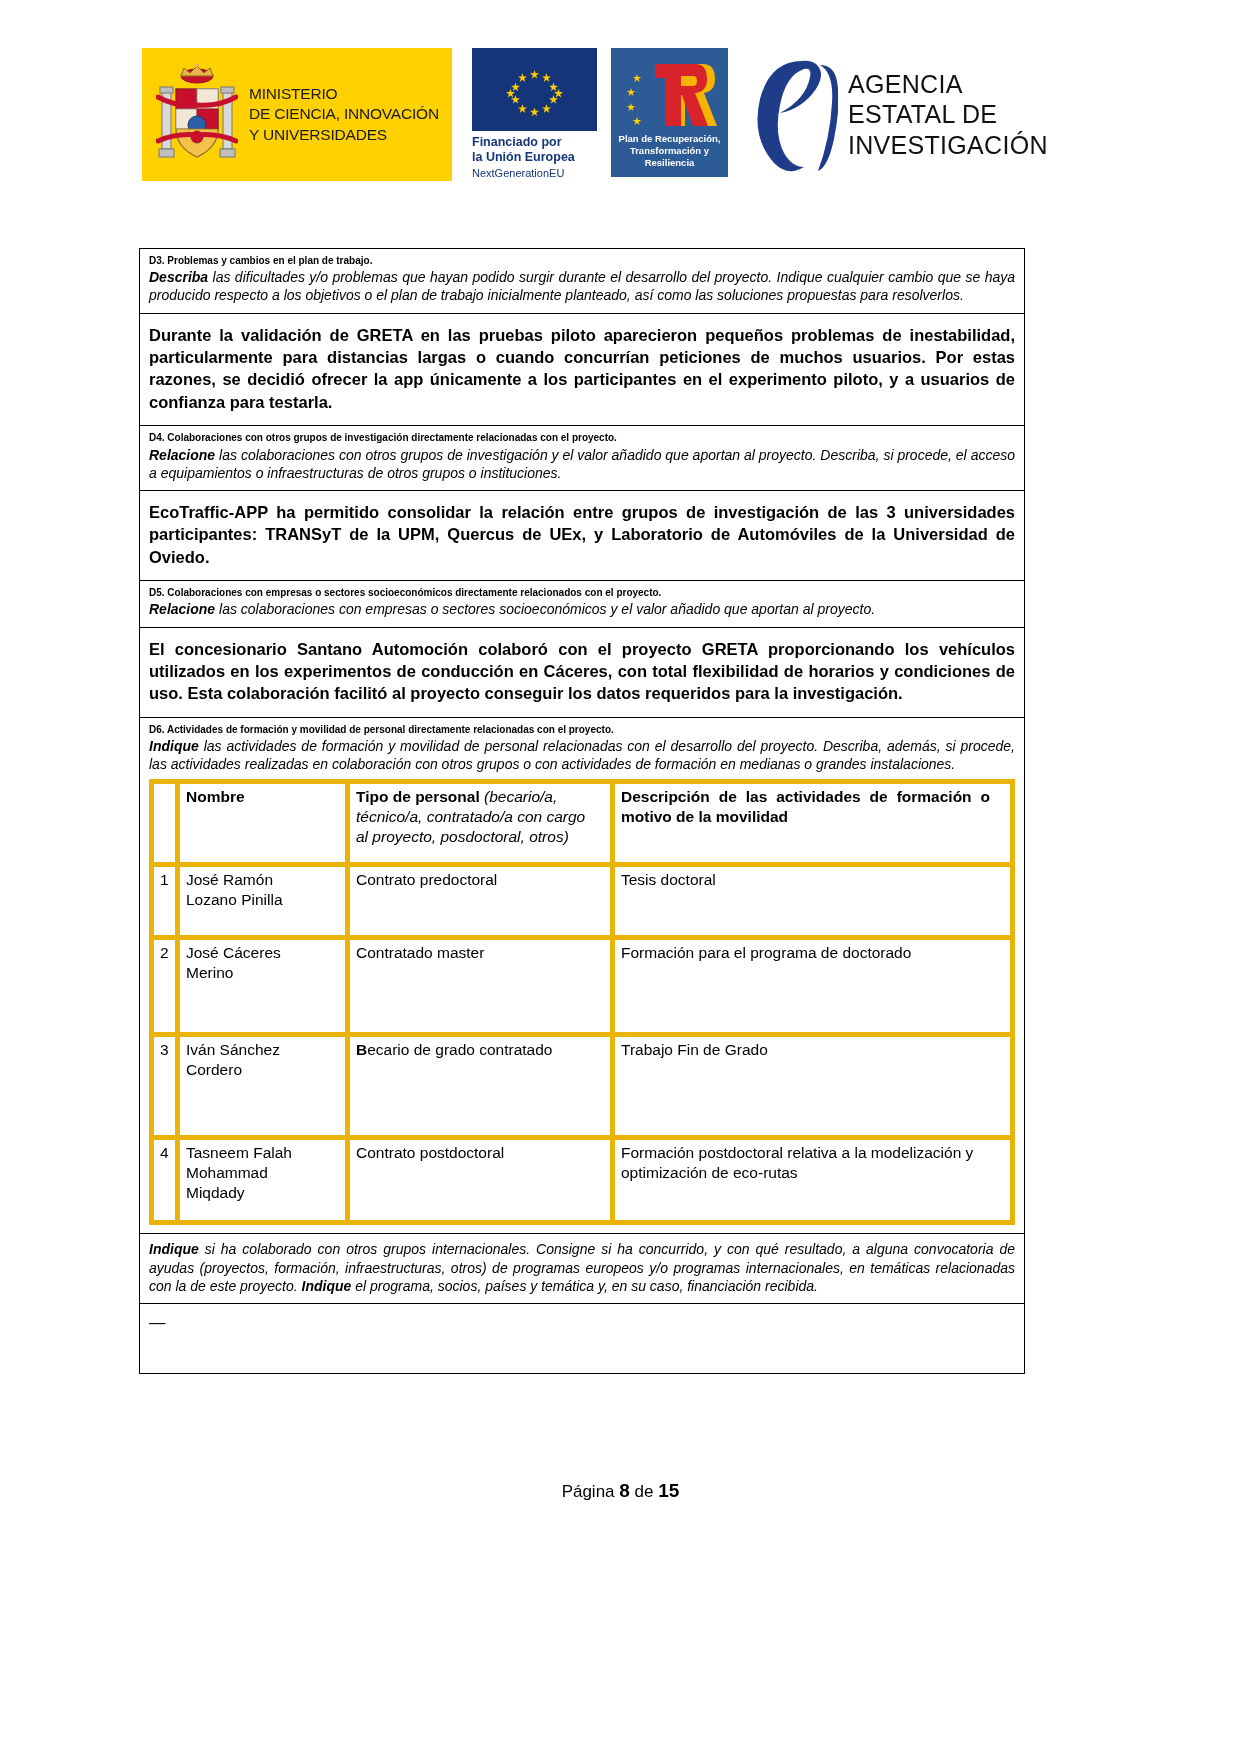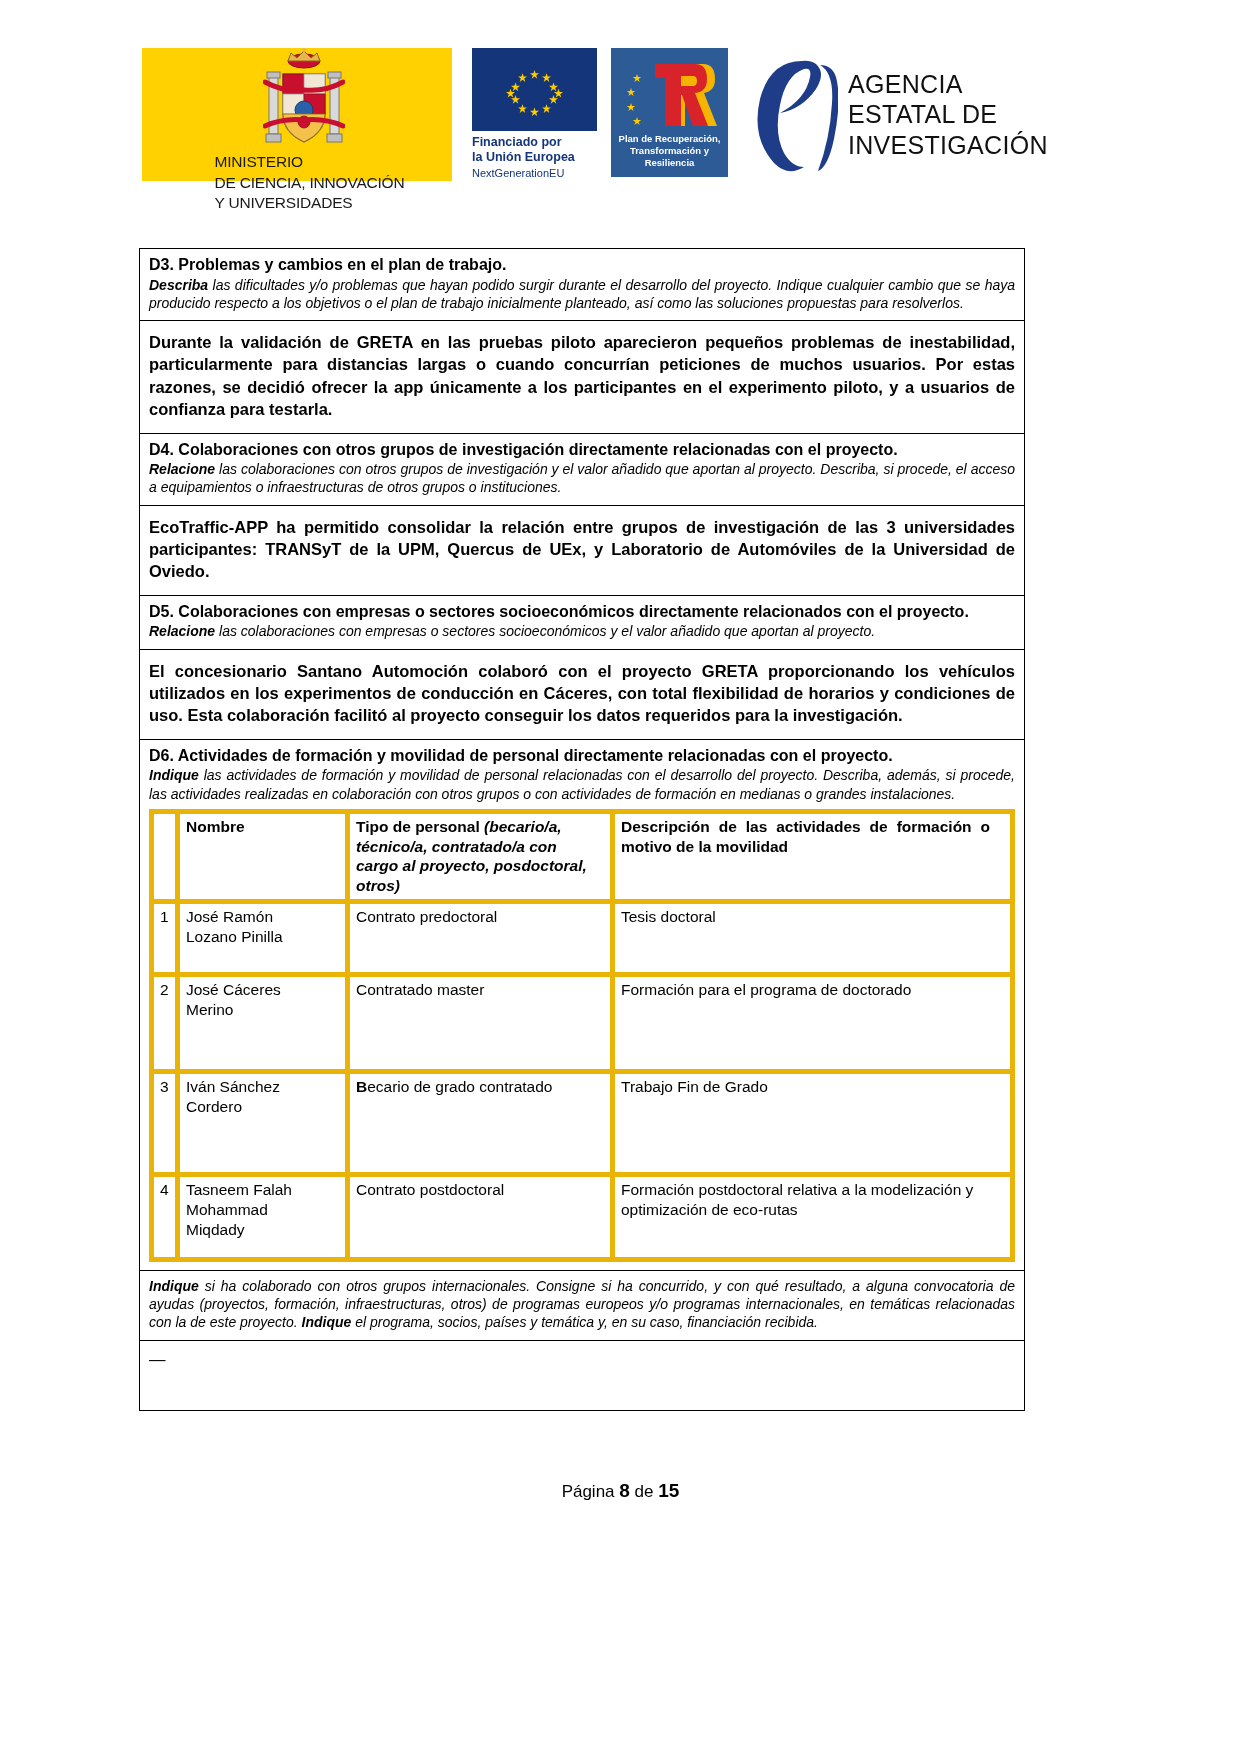--- a/index.html
+++ b/index.html
@@ -33,21 +33,20 @@
 
   
   .logo-ministerio {
     width: 310px;
     height: 133px;
     background: #FFD100;
     display: flex;
     align-items: center;
     padding-left: 14px;
     box-sizing: border-box;
-    flex-direction: column;
   }
   .coat {
     width: 82px;
     height: 104px;
     position: relative;
     flex: 0 0 auto;
   }
   .coat svg { display:block; }
   .ministerio-text {
     margin-left: 11px;
@@ -141,21 +140,21 @@
     box-sizing: border-box;
     background: #fff;
   }
   .block {
     border-bottom: 1.5px solid #000;
     padding: 6px 9px 8px 9px;
   }
   .block:last-child { border-bottom: none; }
 
   .q-title {
-    font-size: 16px;
+    font-size: 10px;
     font-weight: bold;
     line-height: 1.22;
     margin: 0 0 1px 0;
   }
   .q-help {
     font-size: 14px;
     font-style: italic;
     line-height: 1.3;
     text-align: justify;
     margin: 0;
@@ -186,21 +185,21 @@
     line-height: 1.28;
     text-align: left;
     font-weight: normal;
   }
   .col-idx  { width: 26px; }
   .col-name { width: 170px; }
   .col-type { width: 265px; }
   .col-desc { width: auto; }
 
   .p-table thead th { font-weight: bold; }
-  .p-table thead th .lc { font-weight: bold; font-style: italic; text-align: right; }
+  .p-table thead th .lc { font-weight: normal; font-style: italic; text-align: right; }
   .p-table thead th.th-desc { text-align: justify; }
   .idx-cell { font-weight: bold; }
   .red-text { color: #000000; }
   .lead-bold { font-weight: bold; }
 
   .row-h1 td { height: 62px; }
   .row-h2 td { height: 86px; }
   .row-h3 td { height: 92px; }
   .row-h4 td { height: 74px; }
   .hdr-row th { height: 72px; }

